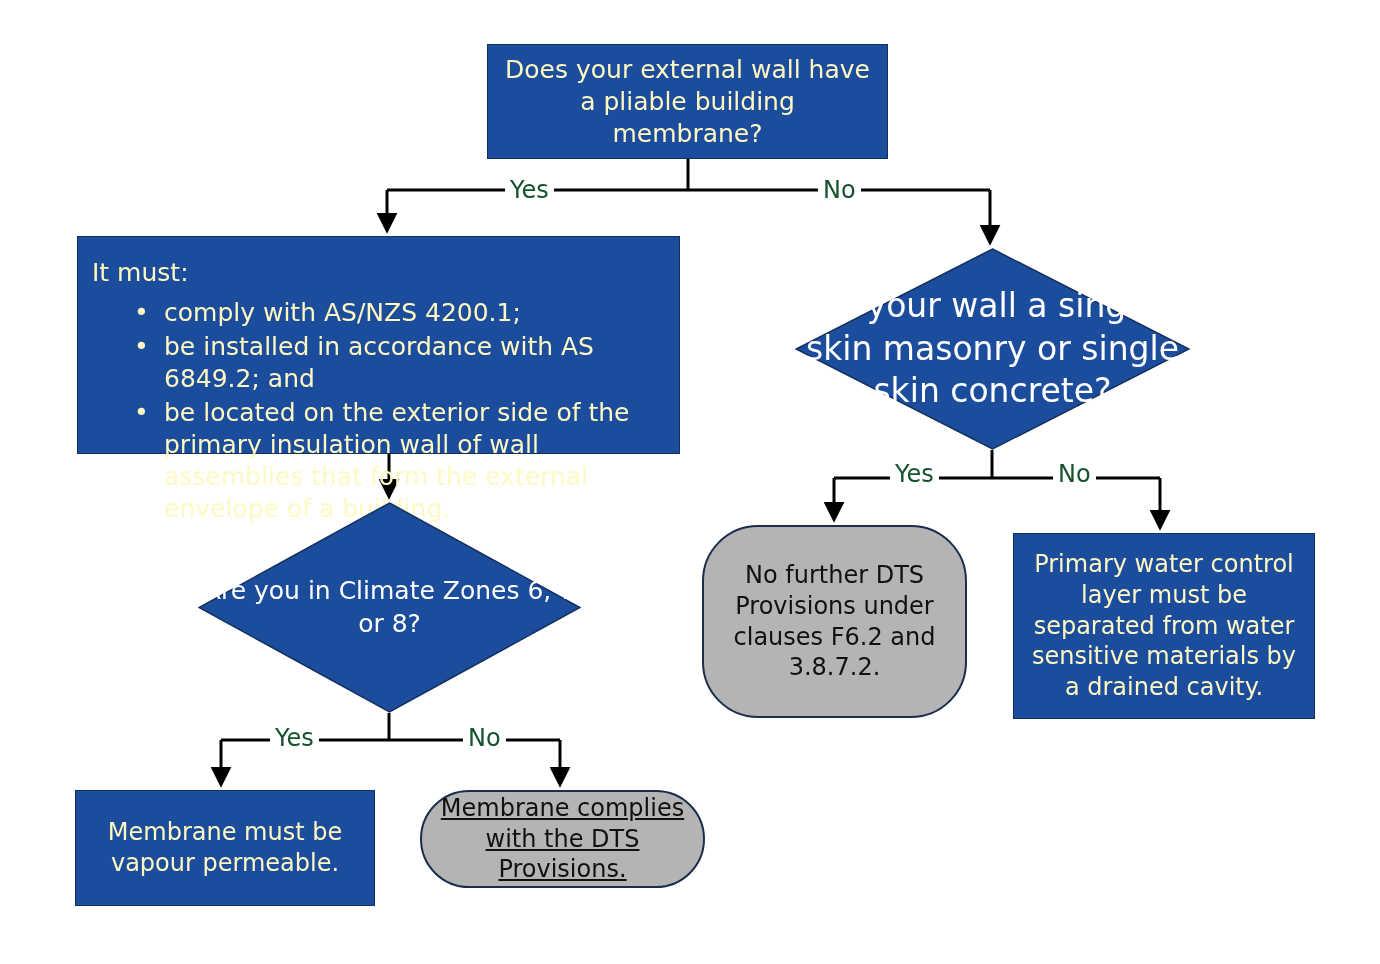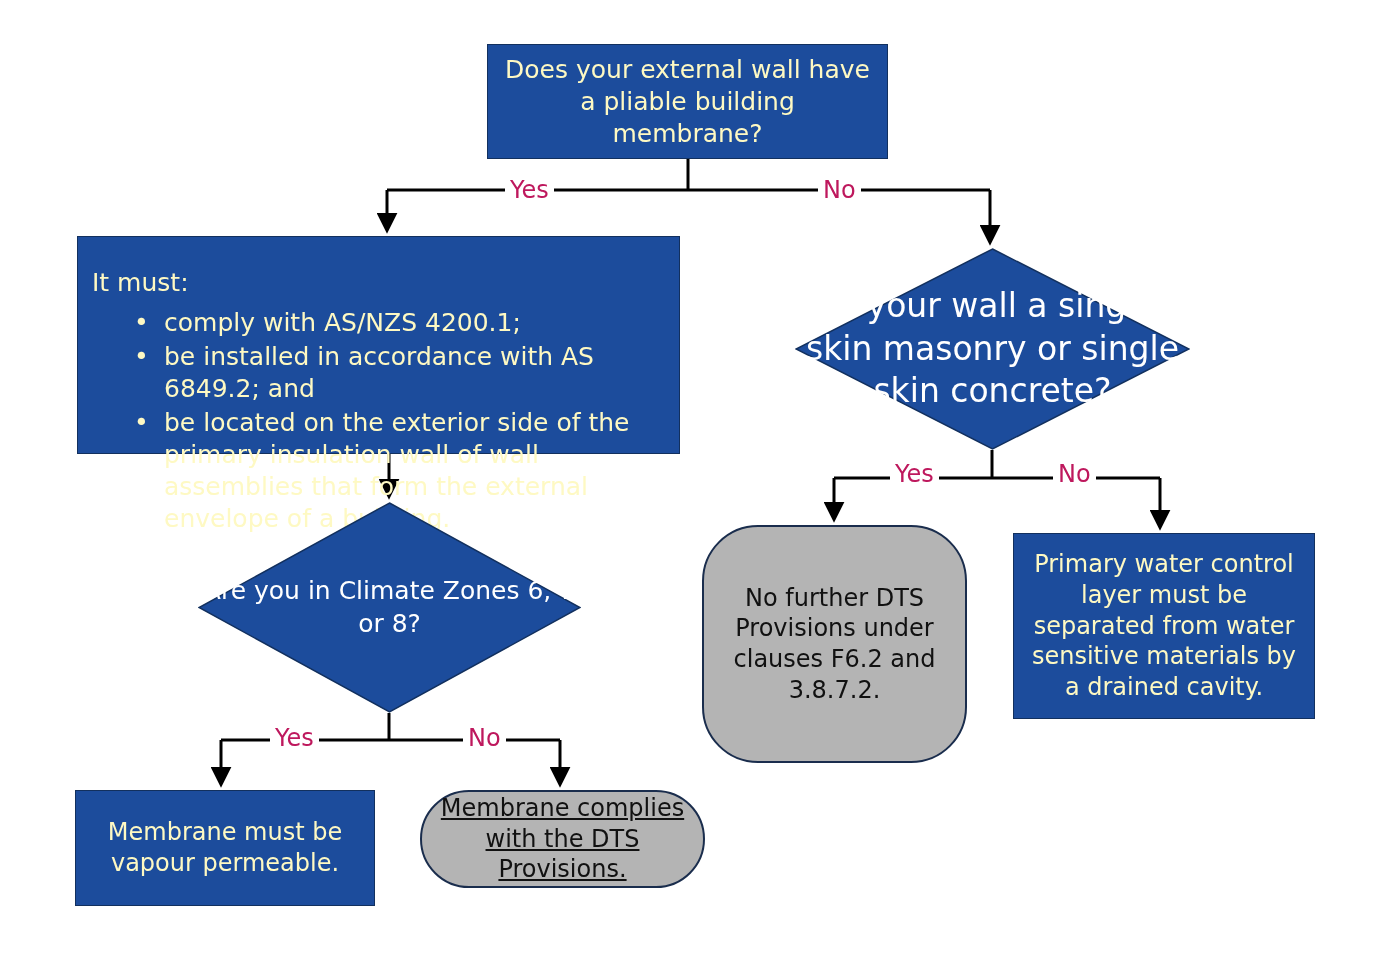--- a/index.html
+++ b/index.html
@@ -63,42 +63,42 @@
     align-items: center;
     justify-content: center;
     text-align: center;
     color: #ffffff;
     line-height: 1.3;
     pointer-events: none;
   }
   .edge-label {
     position: absolute;
     background: #ffffff;
-    color: #be185d;
+    color: #14532d;
     font-size: 24px;
     line-height: 1;
     padding: 0 5px;
     white-space: nowrap;
   }
 
   
   #node-start {
     left: 487px; top: 44px; width: 401px; height: 115px;
     font-size: 25px;
     padding: 0 14px;
   }
   #node-must {
     left: 77px; top: 236px; width: 603px; height: 218px;
     display: block;
     text-align: left;
     padding: 14px 18px 10px 14px;
     font-size: 25px;
     font-family: "DejaVu Sans", sans-serif;
   }
-  #node-must .lead { margin: 16px 0 2px 0; }
+  #node-must .lead { margin: 6px 0 2px 0; }
   #node-must ul {
     margin: 8px; padding: 0 0 0 34px; list-style: none;
   }
   #node-must li {
     position: relative;
     margin: 0 0 2px 0;
     padding-left: 30px;
   }
   #node-must li::before {
     content: "\2022";
@@ -111,21 +111,21 @@
     left: 795px; top: 248px; width: 395px; height: 202px;
   }
   #node-skin .diamond-label { font-size: 33px; }
 
   #node-zones {
     left: 198px; top: 502px; width: 383px; height: 211px;
   }
   #node-zones .diamond-label { font-size: 25px; }
 
   #node-nofurther {
-    left: 702px; top: 525px; width: 265px; height: 238px;
+    left: 702px; top: 525px; width: 265px; height: 193px;
     border-radius: 56px;
     font-size: 24px;
     padding: 0 14px;
   }
   #node-primary {
     left: 1013px; top: 533px; width: 302px; height: 186px;
     font-size: 24px;
     padding: 0 8px;
   }
   #node-vapour {

